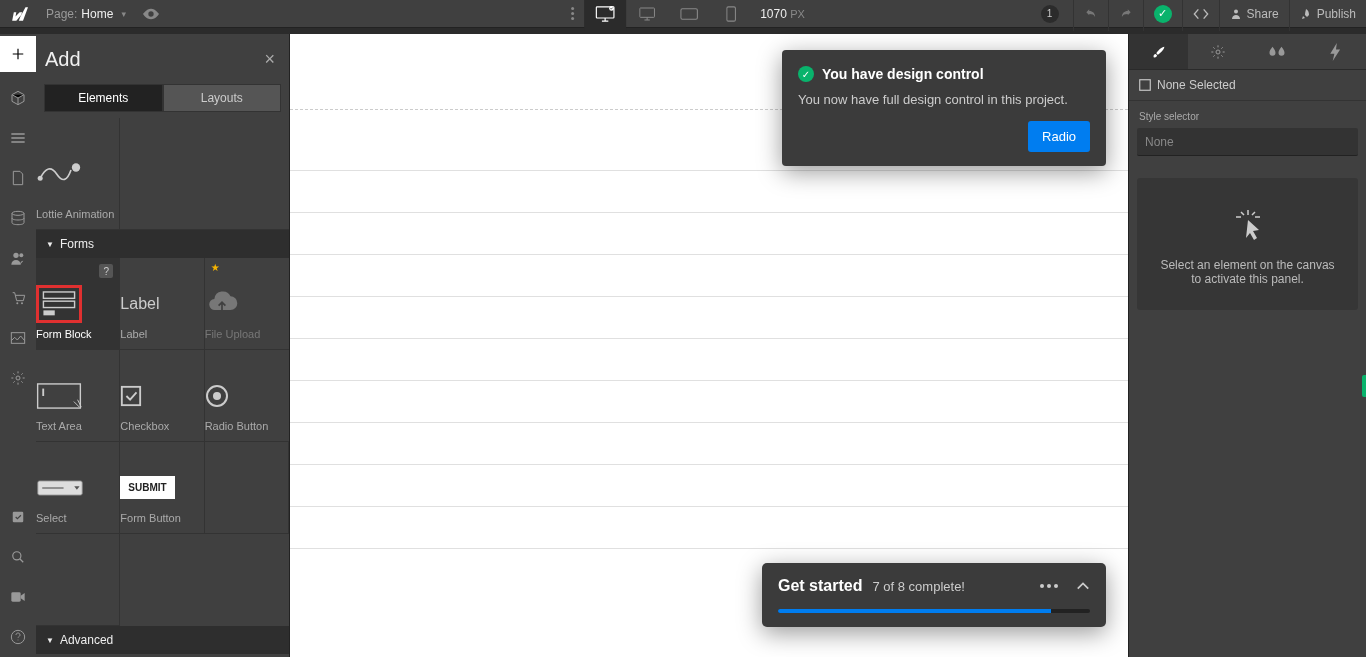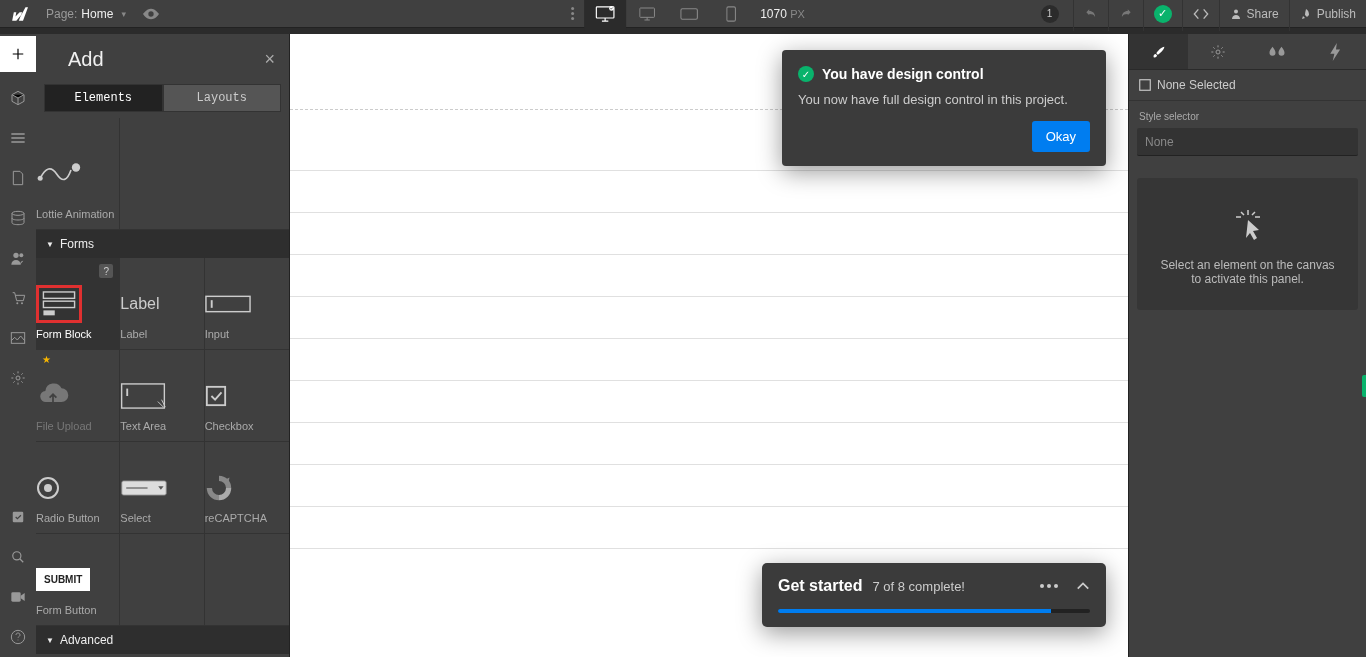--- a/index.html
+++ b/index.html
@@ -27,25 +27,25 @@
 .green-check { width: 18px; height: 18px; border-radius: 50%; background: #09b36c; display: flex; align-items: center; justify-content: center; color: #fff; font-size: 11px; }
 
 
 .leftrail { position: absolute; left: 0; top: 34px; width: 36px; height: 623px; background: #404040; display: flex; flex-direction: column; }
 .rail-btn { width: 36px; height: 40px; display: flex; align-items: center; justify-content: center; color: #999; cursor: pointer; }
 .rail-btn.add { background: #fff; color: #000; height: 36px; margin: 2px 0 6px 0;}
 .rail-spacer { flex: 1; }
 
 
 .add-panel { position: absolute; left: 36px; top: 34px; width: 254px; height: 623px; background: #404040; border-right: 1px solid #222; display: flex; flex-direction: column; }
-.add-header { height: 50px; display: flex; align-items: center; justify-content: space-between; padding: 0 14px 0 32px; }
+.add-header { height: 50px; display: flex; align-items: center; justify-content: space-between; padding: 0 14px 0 9px; }
 .add-title { color: #f0f0f0; font-size: 20px; font-weight: 400; }
 .close-x { color: #aaa; font-size: 18px; cursor: pointer; }
 .add-tabs { display: flex; padding: 0 8px; gap: 0; margin-bottom: 6px; }
-.add-tab { flex: 1; text-align: center; font-size: 12px; padding: 6px 0; background: #555; color: #ccc; cursor: pointer; border: 1px solid #333; font-family: Liberation Mono, monospace;}
+.add-tab { flex: 1; text-align: center; font-size: 12px; padding: 6px 0; background: #555; color: #ccc; cursor: pointer; border: 1px solid #333;}
 .add-tab.active { background: #222; color: #fff; }
 .panel-scroll { flex: 1; overflow: hidden; }
 .lottie-tile { height: 112px; width: 84px; display: flex; flex-direction: column; align-items: center; justify-content: flex-end; padding-bottom: 8px; gap: 6px; border-right: 1px solid #333; border-bottom: 1px solid #333; }
 .lottie-icon { color: #ccc; }
 .tile-label { color: #aaa; font-size: 11px; text-align: center; line-height: 1.3; }
 .cat-header { background: #2e2e2e; color: #eee; height: 28px; display: flex; align-items: center; padding: 0 10px; gap: 6px; font-size: 12px; }
 .cat-header .tri { font-size: 8px; }
 .grid { display: grid; grid-template-columns: repeat(3, 1fr); }
 .tile { height: 92px; display: flex; flex-direction: column; align-items: flex-start; justify-content: center; gap: 8px; border-right: 1px solid #333; border-bottom: 1px solid #333; cursor: pointer; position: relative; }
 .tile:nth-child(3n) { border-right: none; }
@@ -310,27 +310,20 @@
           <rect x="2" y="15" width="44" height="9" fill="none" stroke="#ccc" stroke-width="2"></rect>
           <rect x="2" y="28" width="16" height="7" fill="#ccc"></rect>
         </svg>
           </div>
         <div class="tile-label" style="color:#fff">Form Block</div>
       </div>
       <div class="tile">
         <div style="color:#ccc;font-size:16px">Label</div>
         <div class="tile-label">Label</div>
       </div>
-      <div class="tile">
-        <svg width="46" height="18" viewBox="0 0 48 18">
-            <rect x="1" y="1" width="46" height="16" fill="none" stroke="#ccc" stroke-width="1.5"></rect>
-            <line x1="7" y1="5" x2="7" y2="13" stroke="#ccc" stroke-width="2"></line>
-          </svg>
-        <div class="tile-label">Input</div>
-      </div>
 
       <div class="tile">
         <span class="star-badge">★</span>
         <svg width="34" height="26" viewBox="0 0 40 30">
             <path d="M30 22a8 8 0 000-16 10 10 0 00-19 3 6 6 0 001 13h18z" fill="#777"></path>
             <path d="M20 22v-9m-4 4l4-4 4 4" stroke="#404040" stroke-width="2" fill="none"></path>
           </svg>
         <div class="tile-label" style="color:#777">File Upload</div>
       </div>
       <div class="tile">
@@ -356,29 +349,20 @@
           </svg>
         <div class="tile-label">Radio Button</div>
       </div>
       <div class="tile">
         <svg width="48" height="16" viewBox="0 0 52 18">
             <rect x="1" y="1" width="50" height="16" rx="2" fill="#ddd" stroke="#888"></rect>
             <line x1="6" y1="9" x2="30" y2="9" stroke="#888" stroke-width="2"></line>
             <path d="M42 7l3 4 3-4" fill="#555"></path>
           </svg>
         <div class="tile-label">Select</div>
-      </div>
-      <div class="tile">
-        <svg width="28" height="28" viewBox="0 0 32 32">
-            <path d="M16 2a14 14 0 0114 14h-6a8 8 0 00-8-8z" fill="#888"></path>
-            <path d="M30 16a14 14 0 01-14 14v-6a8 8 0 008-8z" fill="#aaa"></path>
-            <path d="M16 30A14 14 0 012 16h6a8 8 0 008 8z" fill="#888"></path>
-            <path d="M24 6l4-2-1 5" fill="#888"></path>
-          </svg>
-        <div class="tile-label">reCAPTCHA</div>
       </div>
 
       <div class="tile">
         <div class="submit-chip">SUBMIT</div>
         <div class="tile-label">Form Button</div>
       </div>
       <div class="tile" style="border-right:1px solid #333"></div>
       <div class="tile"></div>
     </div>
 
@@ -406,21 +390,21 @@
   </div>
 </div>
 
 <div class="notif">
   <div class="notif-h">
     <span class="gc">✓</span>
     <span class="notif-title">You have design control</span>
   </div>
   <div class="notif-body">You now have full design control in this project.</div>
   <div class="notif-actions">
-    <button class="okay-btn">Okay</button>
+    <button class="okay-btn">Radio</button>
   </div>
 </div>
 
 <div class="getstarted">
   <div class="gs-row">
     <div class="gs-left">
       <span class="gs-title">Get started</span>
       <span class="gs-sub">7 of 8 complete!</span>
     </div>
     <div class="gs-right">

